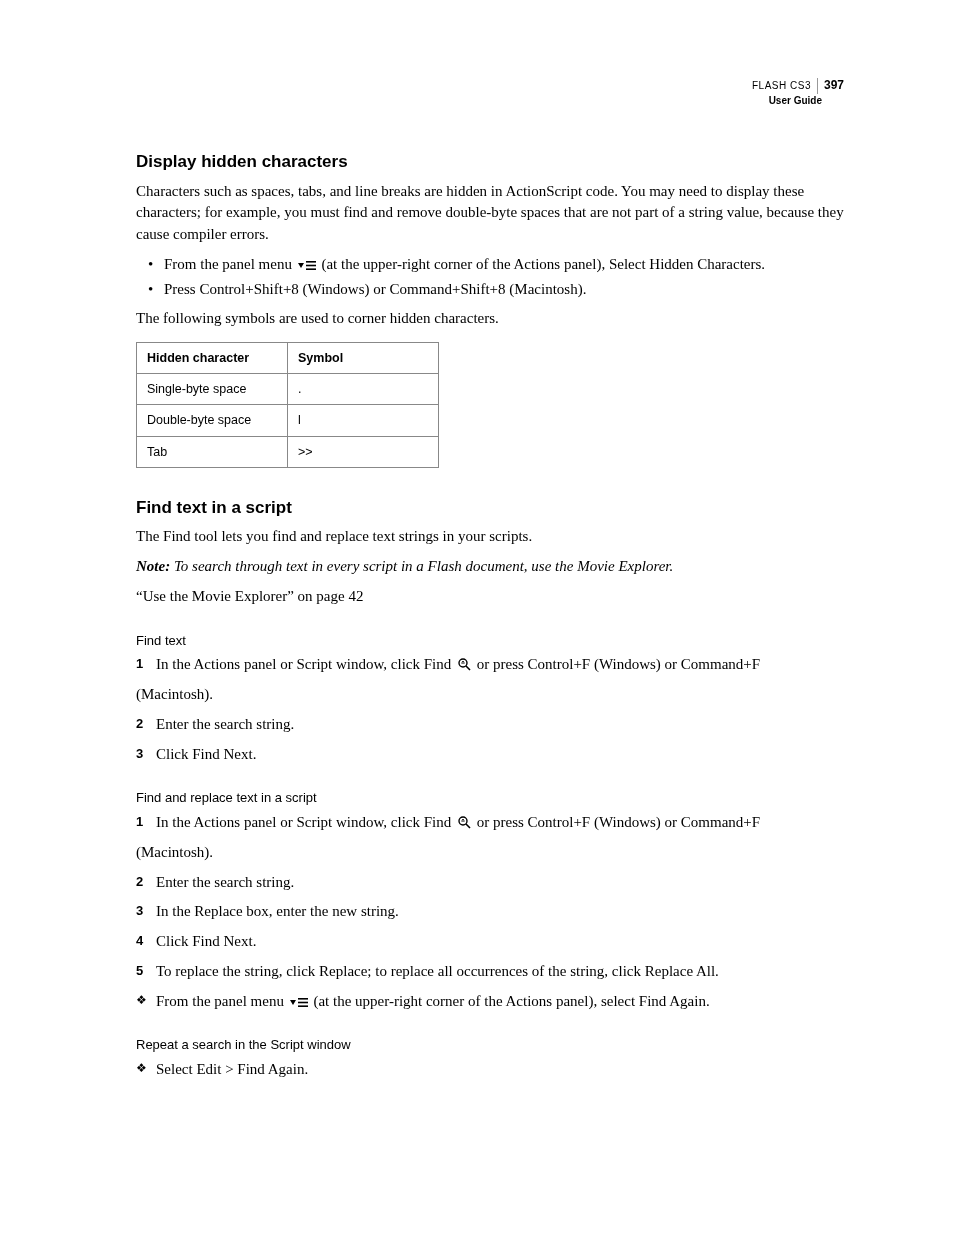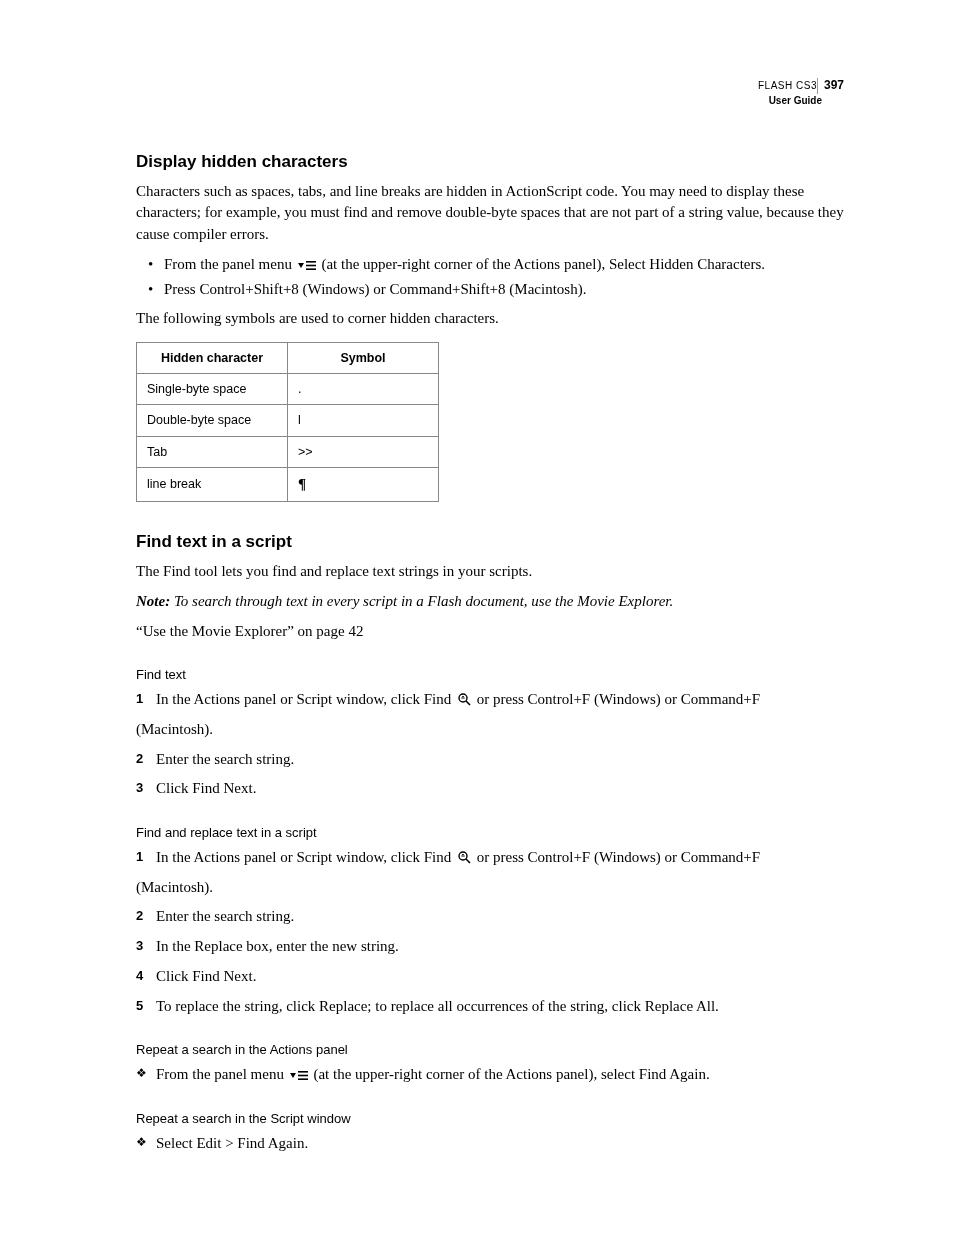--- a/index.html
+++ b/index.html
@@ -19,21 +19,21 @@
   }
   .header-meta {
     position: absolute;
     top: 78px;
     right: 110px;
     text-align: right;
     font-family: "Myriad Pro", "Helvetica Neue", Arial, sans-serif;
     font-size: 10px;
     line-height: 1.3;
   }
-  .header-line1 { display: flex; align-items: baseline; justify-content: flex-end; }
+  .header-line1 { display: flex; align-items: baseline; justify-content: flex-end; gap: 6px; }
   .header-product { letter-spacing: 0.5px; }
   .page-number { font-weight: 700; font-size: 12px; border-left: 1px solid #999; padding-left: 6px; }
   .header-sub { font-weight: 700; padding-right: 22px; }
   .content { margin-top: 72px; }
   h2.section {
     font-family: "Myriad Pro", "Helvetica Neue", Arial, sans-serif;
     font-weight: 700;
     font-size: 17px;
     margin: 28px 0 6px 0;
   }
@@ -59,21 +59,21 @@
     margin: 12px 0 18px 0;
     font-family: "Myriad Pro", "Helvetica Neue", Arial, sans-serif;
     font-size: 12.5px;
   }
   table.symtable th, table.symtable td {
     border: 1px solid #888;
     padding: 6px 10px;
     text-align: left;
     vertical-align: middle;
   }
-  table.symtable th { font-weight: 700; text-align: center; }
+  table.symtable th { font-weight: 700; }
   .col1 { width: 130px; }
   .col2 { width: 130px; }
   .note-label { font-weight: 700; font-style: italic; }
   .note-text { font-style: italic; }
   h3.sub {
     font-family: "Myriad Pro", "Helvetica Neue", Arial, sans-serif;
     font-weight: 700;
     font-size: 14px;
     margin: 30px 0 4px 0;
   }
@@ -171,24 +171,20 @@
         <td>.</td>
       </tr>
       <tr>
         <td>Double-byte space</td>
         <td>l</td>
       </tr>
       <tr>
         <td>Tab</td>
         <td>&gt;&gt;</td>
       </tr>
-      <tr>
-        <td>line break</td>
-        <td class="pilcrow-cell">¶</td>
-      </tr>
     </tbody>
       </table>
 
     <h2 class="section">Find text in a script</h2>
     <p>The Find tool lets you find and replace text strings in your scripts.</p>
     <p>
       <span class="note-label">Note:</span><span class="note-text"> To search through text in every script in a Flash document, use the Movie Explorer.</span>
     </p>
 
     <p>“Use the Movie Explorer” on page 42</p>
@@ -222,21 +218,20 @@
       </li>
     </ol>
     <p class="step-cont">(Macintosh).</p>
     <ol class="steps">
       <li><span class="num">2</span><span>Enter the search string.</span></li>
       <li><span class="num">3</span><span>In the Replace box, enter the new string.</span></li>
       <li><span class="num">4</span><span>Click Find Next.</span></li>
       <li><span class="num">5</span><span>To replace the string, click Replace; to replace all occurrences of the string, click Replace All.</span></li>
     </ol>
 
-    <h4 class="mini">Repeat a search in the Actions panel</h4>
     <ul class="diamond-list">
       <li>
         <span>From the panel menu </span><span class="inline-icon"><svg width="18" height="11" viewBox="0 0 18 11">
               <polygon points="0,3 6,3 3,8" fill="#000"></polygon>
               <rect x="8" y="1" width="10" height="1.6" fill="#000"></rect>
               <rect x="8" y="4.7" width="10" height="1.6" fill="#000"></rect>
               <rect x="8" y="8.4" width="10" height="1.6" fill="#000"></rect>
             </svg></span><span> (at the upper-right corner of the Actions panel), select Find Again.</span>
       </li>
     </ul>

